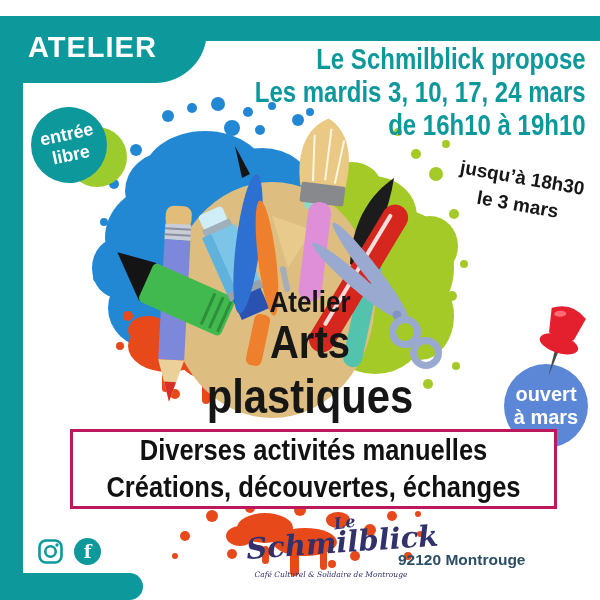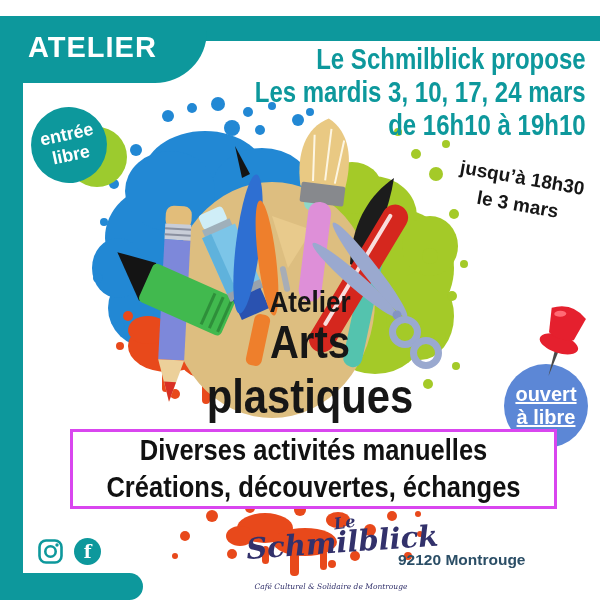--- a/index.html
+++ b/index.html
@@ -21,46 +21,46 @@
        transform:rotate(10deg);color:#161616;font-weight:bold;font-size:19px;line-height:27px;}
   
   .badge-entree-green{position:absolute;left:67px;top:111px;width:60px;height:60px;border-radius:50%;
        background:var(--lime);z-index:3;}
   .badge-entree{position:absolute;left:31px;top:91px;width:76px;height:76px;border-radius:50%;
        background:var(--teal);color:#fff;display:flex;flex-direction:column;align-items:center;
        justify-content:center;transform:rotate(-12deg);font-weight:bold;font-size:18px;line-height:21px;z-index:3;}
   
   .badge-ouvert{position:absolute;left:504px;top:348px;width:84px;height:84px;border-radius:50%;
        background:var(--blue-circle);color:#fff;display:flex;flex-direction:column;align-items:center;
-       justify-content:center;font-weight:bold;font-size:20px;line-height:23px;z-index:2;text-decoration:underline;}
+       justify-content:center;font-weight:bold;font-size:20px;line-height:23px;z-index:2;}
   .pin{position:absolute;left:520px;top:282px;width:80px;height:85px;z-index:3;transform:rotate(18deg);}
   
   .title{position:absolute;left:150px;top:270px;width:320px;z-index:2;text-align:center;color:#161616;
        font-weight:bold;transform:scaleX(.87);transform-origin:50% 0;}
   .title .t1{font-size:30px;line-height:32px;}
   .title .t2{font-size:46px;line-height:48px;}
   .title .t3{font-size:48px;line-height:50px;margin-top:6px;}
   
   .banner{position:absolute;left:70px;top:413px;width:481px;height:74px;background:#fff;
-       border:3px solid #d946ef;z-index:5;display:flex;flex-direction:column;justify-content:center;
+       border:3px solid #be185d;z-index:5;display:flex;flex-direction:column;justify-content:center;
        color:#111;font-weight:bold;font-size:29px;line-height:37px;text-align:center;}
   .banner-line{transform:scaleX(.88);transform-origin:50% 50%;white-space:nowrap;}
   
   .art{position:absolute;left:0;top:0;width:600px;height:600px;z-index:1;}
   
   .social{position:absolute;left:38px;top:522px;display:flex;gap:11px;align-items:center;z-index:4;}
   .fb-circle{width:27px;height:27px;border-radius:50%;background:var(--teal);color:#fff;display:flex;
        align-items:center;justify-content:center;font-weight:bold;font-size:18px;
        font-family:"DejaVu Serif",serif;}
   .logo{position:absolute;left:246px;top:494px;width:170px;height:92px;z-index:4;color:var(--indigo);
        font-family:"DejaVu Serif",serif;font-style:italic;}
   .logo-le{position:absolute;left:88px;top:3px;font-size:16px;font-weight:bold;transform:rotate(-8deg);}
   .logo-name{position:absolute;left:0;top:16px;width:100%;text-align:center;font-size:29px;
        font-weight:bold;transform:rotate(-4deg);white-space:nowrap;}
-  .logo-tagline{position:absolute;left:0;top:72px;width:100%;text-align:center;font-size:7.5px;white-space:nowrap;}
+  .logo-tagline{position:absolute;left:0;top:60px;width:100%;text-align:center;font-size:7.5px;white-space:nowrap;}
   .address{position:absolute;left:398px;top:535px;z-index:4;color:var(--navy);font-weight:bold;
        font-size:15.5px;line-height:18.5px;}
 </style>
 </head>
 <body>
 
 <div class="poster">
 
   <svg class="art" viewBox="0 0 600 600">
 
@@ -236,21 +236,21 @@
   </div>
 
   <div class="badge-entree-green"></div>
   <div class="badge-entree">
     <div>entrée</div>
     <div>libre</div>
   </div>
 
   <div class="badge-ouvert">
     <div>ouvert</div>
-    <div>à libre</div>
+    <div>à mars</div>
   </div>
   <svg class="pin" viewBox="0 0 80 85">
     <polygon points="38,52 42,52 40,80" fill="#4a4a4a"></polygon>
     <rect x="34" y="30" width="12" height="22" fill="#cf1a27"></rect>
     <ellipse cx="40" cy="46" rx="20" ry="9" style="fill:var(--pin-red)"></ellipse>
     <path d="M 22,14 Q 40,2 58,14 L 53,38 Q 40,44 27,38 Z" style="fill:var(--pin-red)"></path>
     <ellipse cx="32" cy="17" rx="6" ry="3" fill="#ff6b74" transform="rotate(-20 32 17)"></ellipse>
   </svg>
 
   <div class="title">

